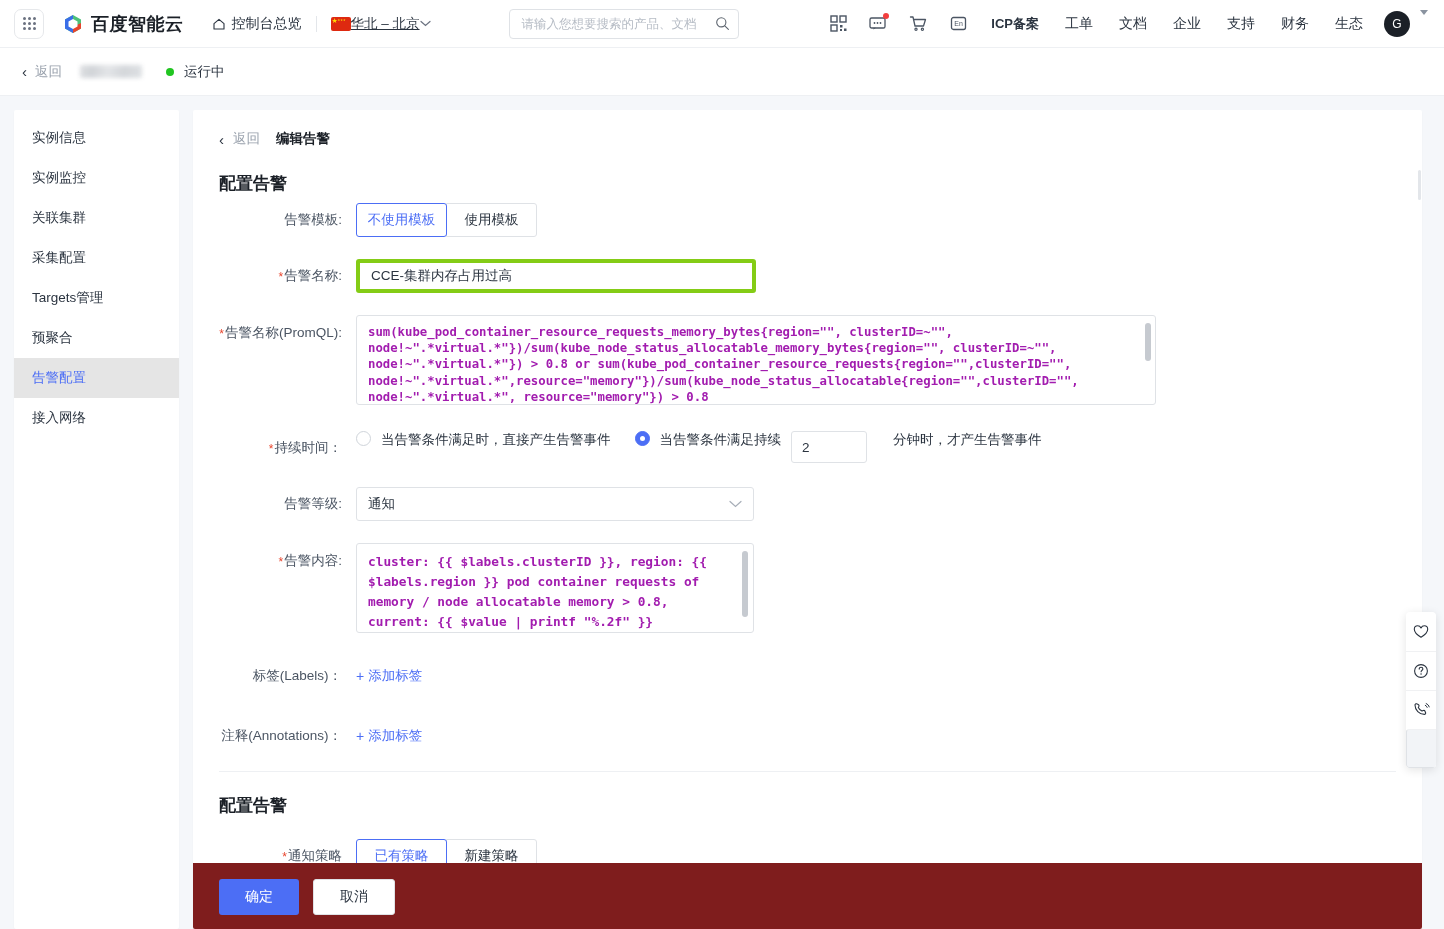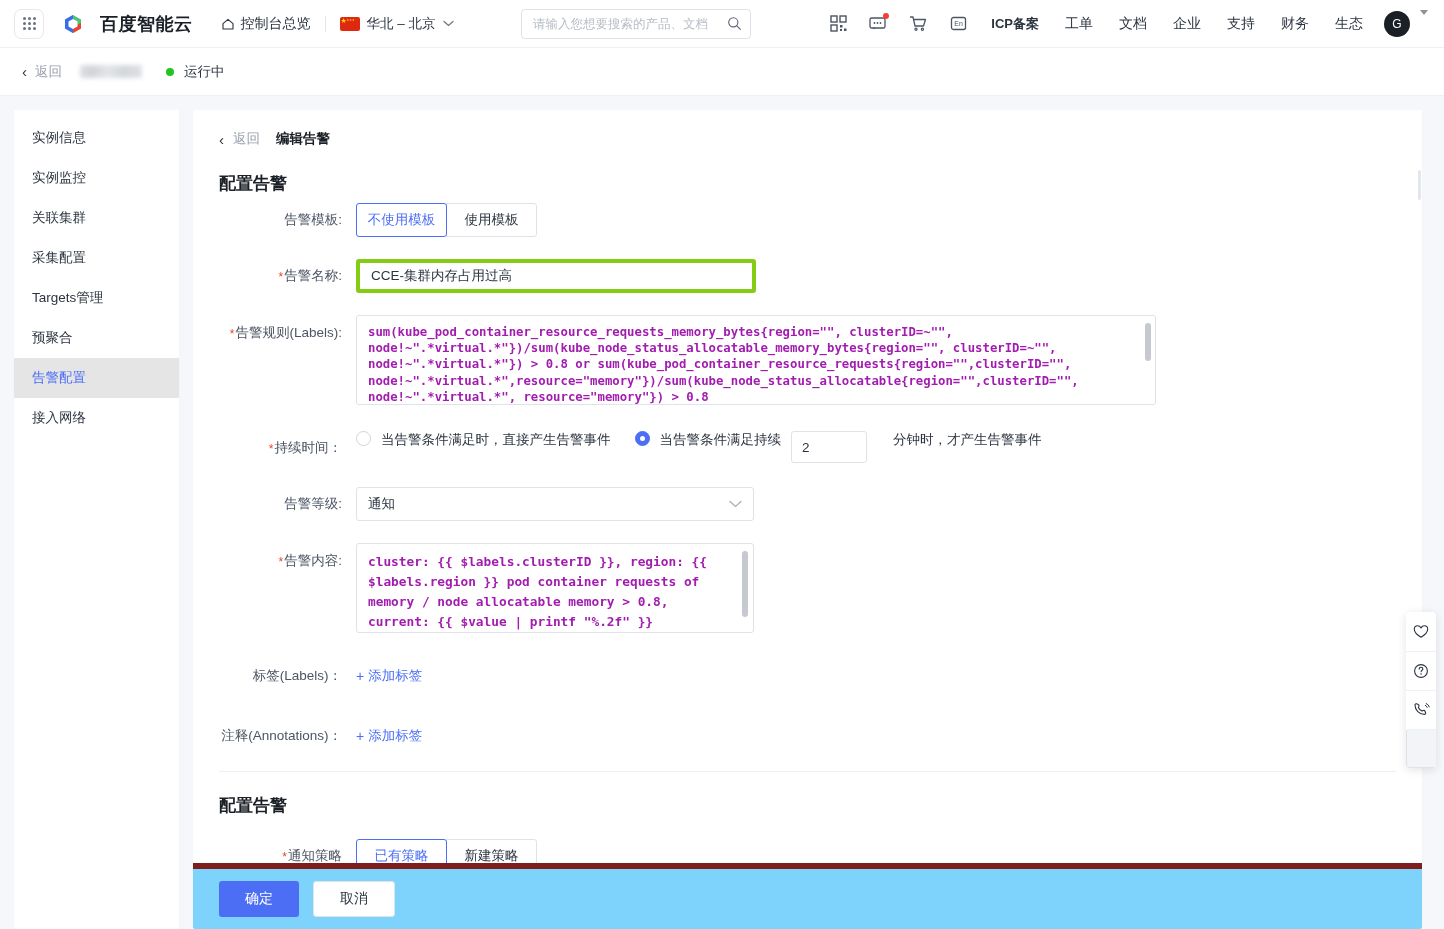--- a/index.html
+++ b/index.html
@@ -18,28 +18,28 @@
     padding: 0 14px 0 14px;
   }
   .apps-btn {
     width: 30px; height: 30px; border: 1px solid #e6e8eb; border-radius: 7px;
     display: flex; align-items: center; justify-content: center; cursor: pointer;
     background: #fff; flex: none;
   }
   .apps-grid { display: grid; grid-template-columns: repeat(3, 3px); grid-template-rows: repeat(3, 3px); gap: 2px; }
   .apps-grid i { width: 3px; height: 3px; background: #6b7280; border-radius: 50%; display: block; }
 
-  .brand { display: flex; align-items: center; gap: 16px; margin-left: 18px; cursor: pointer; flex: none; }
+  .brand { display: flex; align-items: center; gap: 7px; margin-left: 18px; cursor: pointer; flex: none; }
   .brand-logo { width: 22px; height: 22px; position: relative; }
   .brand-text { font-size: 18px; font-weight: bold; color: #1b2027; letter-spacing: .5px; }
 
   .nav-div { width: 1px; height: 16px; background: #e3e6ea; margin: 0 14px; flex: none; }
 
   .console-link { display: flex; align-items: center; gap: 6px; font-size: 14px; color: #2b3440; margin-left: 28px; cursor: pointer; flex: none; }
-  .region-sel { display: flex; align-items: center; gap: 7px; font-size: 13.5px; color: #2b3440; cursor: pointer; flex: none; }
+  .region-sel { display: flex; align-items: center; font-size: 13.5px; color: #2b3440; cursor: pointer; flex: none; text-decoration: underline; }
   .flag { width: 20px; height: 14px; background: #de2910; border-radius: 2px; position: relative; flex: none; }
   .flag::before {
     content: "★"; position: absolute; left: 1px; top: -2px; color: #ffde00; font-size: 7px; line-height: 11px;
   }
   .flag::after {
     content: "★★★"; position: absolute; left: 7px; top: 0px; color: #ffde00; font-size: 3px; letter-spacing: 0px; line-height: 6px;
   }
   .caret-d { width: 0; height: 0; border-left: 4px solid transparent; border-right: 4px solid transparent; border-top: 5px solid #8a93a0; }
 
   .search-wrap { margin: 0 auto; position: relative; }
@@ -158,22 +158,22 @@
     justify-content: space-between;
   }
 
   .add-link { color: #4c6ef5; font-size: 13.5px; cursor: pointer; line-height: 34px; display: flex; align-items: center; gap: 4px; }
   .add-link .pl { font-size: 14px; }
 
   .hr { height: 1px; background: #eef0f3; margin: 8px 0 22px 0; }
 
   
   .footer {
-    position: absolute; left: 0; right: 0; bottom: 0; height: 66px; background: #7dd3fc;
-    border-top: 6px solid #7f1d1d; display: flex; align-items: center; padding-left: 26px; gap: 14px; z-index: 10;
+    position: absolute; left: 0; right: 0; bottom: 0; height: 66px; background: #7f1d1d;
+    border-top: 1px solid #7f1d1d; display: flex; align-items: center; padding-left: 26px; gap: 14px; z-index: 10;
   }
   .btn-pri {
     height: 36px; padding: 0 26px; background: #4c6ef5; color: #fff; border: none; border-radius: 3px;
     font-size: 14px; font-family: inherit; cursor: pointer;
   }
   .btn-sec {
     height: 36px; padding: 0 26px; background: #fff; color: #2b3440; border: 1px solid #dfe2e6;
     border-radius: 3px; font-size: 14px; font-family: inherit; cursor: pointer;
   }
 
@@ -351,21 +351,21 @@
           <div class="seg-btn">使用模板</div>
         </div>
       </div>
 
       <div class="frow">
         <div class="flabel"><span class="req">*</span><span>告警名称:</span></div>
         <input class="inp" type="text" value="CCE-集群内存占用过高" style="">
       </div>
 
       <div class="frow">
-        <div class="flabel pad-top"><span class="req">*</span><span>告警规则(Labels):</span></div>
+        <div class="flabel pad-top"><span class="req">*</span><span>告警名称(PromQL):</span></div>
         <div class="ta-wrap">
           <textarea class="ta" spellcheck="false" style="">sum(kube_pod_container_resource_requests_memory_bytes{region="", clusterID=~"",
 node!~".*virtual.*"})/sum(kube_node_status_allocatable_memory_bytes{region="", clusterID=~"",
 node!~".*virtual.*"}) &gt; 0.8 or sum(kube_pod_container_resource_requests{region="",clusterID="",
 node!~".*virtual.*",resource="memory"})/sum(kube_node_status_allocatable{region="",clusterID="",
 node!~".*virtual.*", resource="memory"}) &gt; 0.8</textarea>
           <div class="sbar" style="top:8px;height:38px;"></div>
         </div>
       </div>
 

